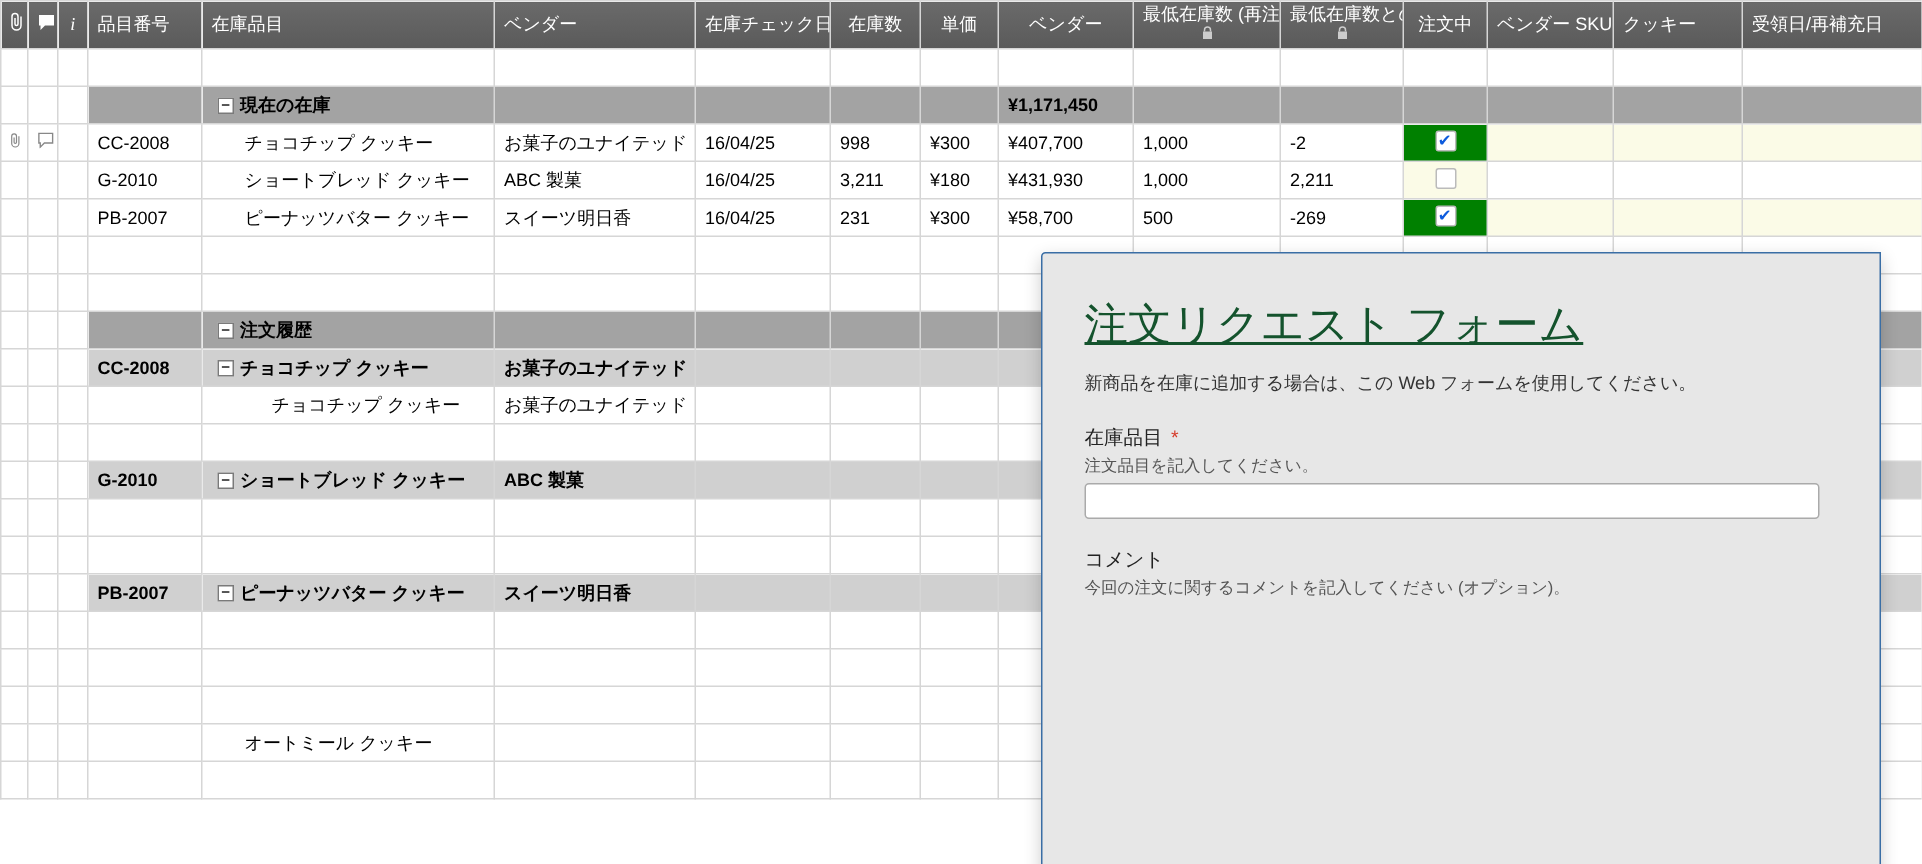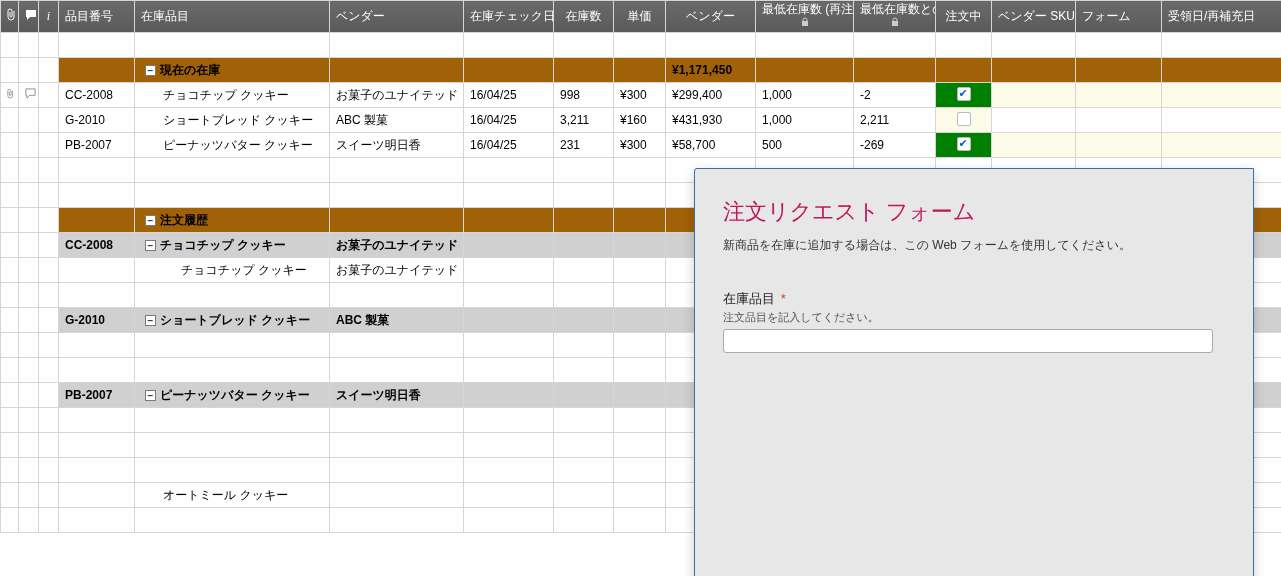--- a/index.html
+++ b/index.html
@@ -3,39 +3,39 @@
 <meta charset="utf-8">
 <style>
   * { box-sizing: border-box; margin: 0; padding: 0; }
   html, body { width: 1281px; height: 576px; font-family: "MS PGothic", "Hiragino Kaku Gothic Pro", Meiryo, sans-serif; font-size: 12px; overflow: hidden; background: #fff; }
   table { border-collapse: collapse; table-layout: fixed; width: 1281px; }
   th, td { border: 1px solid #d6d6d6; height: 25px; padding: 0 6px; white-space: nowrap; overflow: hidden; }
   th { background: linear-gradient(#6a6a6a,#5a5a5a); color: #fff; font-weight: normal; text-align: left; height: 32px; vertical-align: middle; }
   th.center { text-align: center; }
   .lock { display:inline-block; width:10px; height:10px; }
   .lock svg { display:block; }
-  .section-blue td { background: #a16207; font-weight: bold; }
+  .section-blue td { background: #a3a3a3; font-weight: bold; }
   .section-blue .indent { padding-left: 10px; }
   .section-grey td { background: #d0d0d0; font-weight: bold; }
   .section-grey .indent { padding-left: 10px; }
   .num { text-align: left; }
   .chk { text-align: center; }
   .chk.green { background: #008000; }
   .chk.yellow { background: #fbfbe7; }
   .chkbox { display:inline-block; width:14px; height:14px; border-radius:2px; background:#fff; border:1px solid #bbb; position:relative; }
   .chkbox.checked::after { content:"✔"; color:#0d5bdd; font-size:11px; position:absolute; left:1px; top:-1px; }
   .togglebox { display:inline-block; width:11px; height:11px; border:1px solid #7a7a7a; background:#fff; text-align:center; line-height:9px; font-size:10px; color:#333; margin-right:4px; vertical-align:middle; }
   .item-indent { padding-left: 28px; }
   .sub-indent { padding-left: 46px; }
   .yellow-cells td.y { background:#fbfbe7; }
   .row-blank td { background:#fff; }
   
   .form-panel { position:absolute; left:694px; top:168px; width:560px; height:420px; background:#e7e7e7; border:1px solid #3a6ea5; border-radius:3px 0 0 0; box-shadow:0 4px 12px rgba(0,0,0,.2); padding:28px 28px 10px 28px; overflow:hidden; }
-  .form-panel h2 { font-size:22px; font-weight:normal; color:#be185d; margin-bottom:10px; }
-  .form-panel p.lead { font-size:12px; color:#333; margin-bottom:36px; }
+  .form-panel h2 { font-size:29px; font-weight:normal; color:#14532d; margin-bottom:10px;text-decoration:underline; }
+  .form-panel p.lead { font-size:12px; color:#333; margin-bottom:19px; }
   .form-group { margin-bottom:18px; }
   .form-group label { font-size:13px; color:#222; display:block; }
   .form-group label .req { color:#d63b2a; margin-left:2px; }
   .form-group .hint { font-size:11px; color:#555; margin:2px 0 4px 0; }
   .form-group input[type=text] { width:490px; height:24px; border:1px solid #aaa; border-radius:3px; padding:2px 6px; font-size:12px; background:#fff; }
   col.c0{width:18px}col.c1{width:20px}col.c2{width:20px}col.c3{width:76px}
   col.c4{width:195px}col.c5{width:134px}col.c6{width:90px}col.c7{width:60px}
   col.c8{width:52px}col.c9{width:90px}col.c10{width:98px}col.c11{width:82px}
   col.c12{width:56px}col.c13{width:84px}col.c14{width:86px}col.c15{width:120px}
 </style>
@@ -80,21 +80,21 @@
       <th class="center"><span style="display:block;line-height:1.1">最低在庫数 (再注文レベル)</span><span class="lock"><svg width="10" height="10" viewBox="0 0 10 10">
               <rect x="2" y="4" width="6" height="5" fill="#ccc"></rect>
               <path d="M3 4V3a2 2 0 0 1 4 0v1" stroke="#ccc" fill="none"></path>
             </svg></span></th>
       <th class="center"><span style="display:block;line-height:1.1">最低在庫数との差</span><span class="lock"><svg width="10" height="10" viewBox="0 0 10 10">
               <rect x="2" y="4" width="6" height="5" fill="#ccc"></rect>
               <path d="M3 4V3a2 2 0 0 1 4 0v1" stroke="#ccc" fill="none"></path>
             </svg></span></th>
       <th class="center">注文中</th>
       <th>ベンダー SKU</th>
-      <th>フォーム</th>
+      <th>クッキー</th>
       <th>受領日/再補充日</th>
     </tr>
   </thead>
   <tbody>
     <tr class="row-blank">
         <td></td>
         <td></td>
         <td></td>
         <td></td>
         <td></td>
@@ -137,39 +137,39 @@
       <td class="chk"><span><svg width="11" height="11" viewBox="0 0 12 12">
               <path d="M1 1h10v7H5l-3 3V8H1z" fill="none" stroke="#888"></path>
             </svg></span></td>
       <td></td>
       <td>CC-2008</td>
       <td class="item-indent">チョコチップ クッキー</td>
       <td>お菓子のユナイテッド</td>
       <td>16/04/25</td>
       <td class="num">998</td>
       <td class="num">¥300</td>
-      <td class="num">¥299,400</td>
+      <td class="num">¥407,700</td>
       <td class="num">1,000</td>
       <td class="num">-2</td>
       <td class="chk green"><span class="chkbox checked"></span></td>
       <td class="y"></td>
         <td class="y"></td>
         <td class="y"></td>
     </tr>
 
     <tr>
       <td></td>
         <td></td>
         <td></td>
       <td>G-2010</td>
       <td class="item-indent">ショートブレッド クッキー</td>
       <td>ABC 製菓</td>
       <td>16/04/25</td>
       <td class="num">3,211</td>
-      <td class="num">¥160</td>
+      <td class="num">¥180</td>
       <td class="num">¥431,930</td>
       <td class="num">1,000</td>
       <td class="num">2,211</td>
       <td class="chk yellow"><span class="chkbox"></span></td>
       <td></td>
         <td></td>
         <td></td>
     </tr>
 
     <tr class="yellow-cells">
@@ -474,13 +474,17 @@
   <p class="lead">新商品を在庫に追加する場合は、この Web フォームを使用してください。</p>
 
   <div class="form-group">
     <label><span>在庫品目</span> <span class="req">*</span></label>
     <div class="hint">注文品目を記入してください。</div>
     <input type="text" style="">
   </div>
 
 
 
+  <div class="form-group">
+    <label>コメント</label>
+    <div class="hint">今回の注文に関するコメントを記入してください (オプション)。</div>
+  </div>
 </div>
 
 </body></html>

